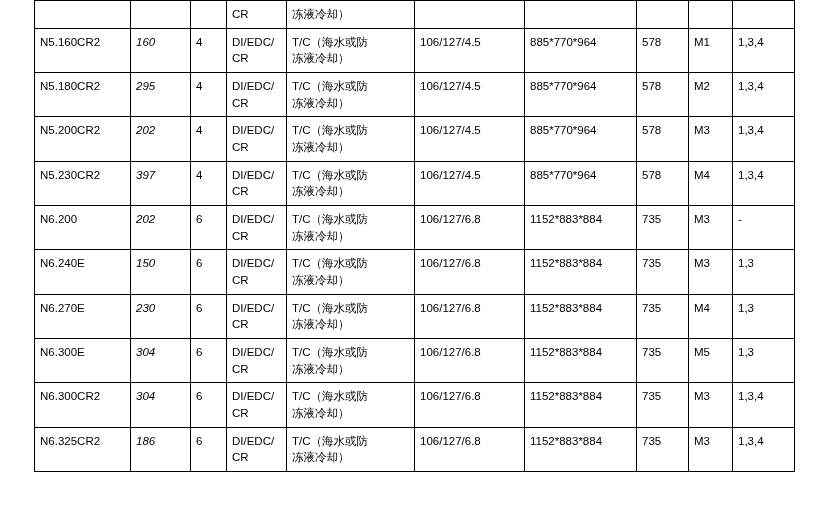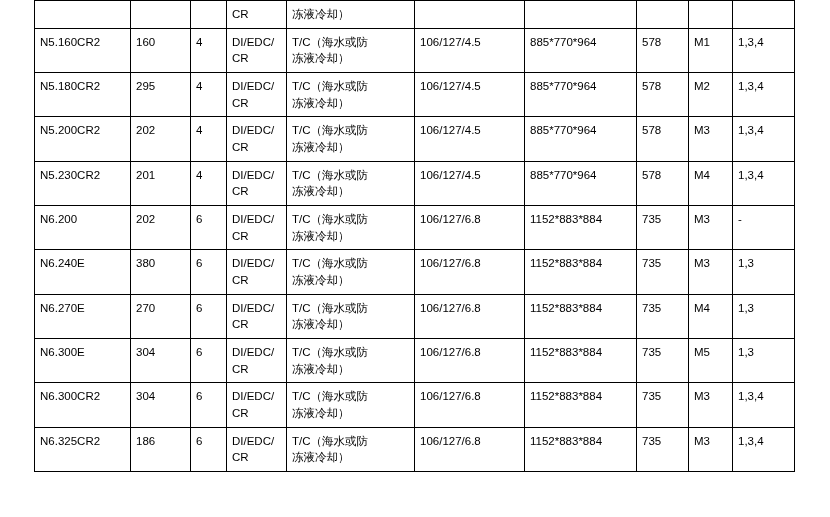--- a/index.html
+++ b/index.html
@@ -32,21 +32,21 @@
     border: 1px solid #000;
     vertical-align: top;
     padding: 5px 4px 5px 5px;
     font-size: 11.5px;
     line-height: 1.45;
     font-family: "Liberation Sans", sans-serif;
     word-break: break-word;
   }
   
   .c0 { width: 96px; margin-left: 40px; }
-  .c1 { width: 60px; }
+  .c1 { width: 60px; font-style: italic; }
   .c2 { width: 36px; }
   .c3 { width: 60px; }
   .c4 { width: 128px; }
   .c5 { width: 110px; }
   .c6 { width: 112px; margin-top: 6px; }
   .c7 { width: 52px; }
   .c8 { width: 44px; }
   .c9 { width: 62px; }
 
   .cell-lines span { display: block; }
@@ -204,21 +204,21 @@
           </td>
           <td class="cell-lines c9">
             <span>1,3,4</span>
           </td>
         </tr>
         <tr>
           <td class="cell-lines c0">
             <span>N5.230CR2</span>
           </td>
           <td class="cell-lines c1">
-            <span>201</span>
+            <span>397</span>
           </td>
           <td class="cell-lines c2">
             <span>4</span>
           </td>
           <td class="cell-lines c3">
             <span>DI/EDC/</span>
             <span>CR</span>
           </td>
           <td class="cell-lines c4">
             <span>T/C（海水或防</span>
@@ -272,21 +272,21 @@
           </td>
           <td class="cell-lines c9">
             <span>-</span>
           </td>
         </tr>
         <tr>
           <td class="cell-lines c0">
             <span>N6.240E</span>
           </td>
           <td class="cell-lines c1">
-            <span>380</span>
+            <span>150</span>
           </td>
           <td class="cell-lines c2">
             <span>6</span>
           </td>
           <td class="cell-lines c3">
             <span>DI/EDC/</span>
             <span>CR</span>
           </td>
           <td class="cell-lines c4">
             <span>T/C（海水或防</span>
@@ -306,21 +306,21 @@
           </td>
           <td class="cell-lines c9">
             <span>1,3</span>
           </td>
         </tr>
         <tr>
           <td class="cell-lines c0">
             <span>N6.270E</span>
           </td>
           <td class="cell-lines c1">
-            <span>270</span>
+            <span>230</span>
           </td>
           <td class="cell-lines c2">
             <span>6</span>
           </td>
           <td class="cell-lines c3">
             <span>DI/EDC/</span>
             <span>CR</span>
           </td>
           <td class="cell-lines c4">
             <span>T/C（海水或防</span>

